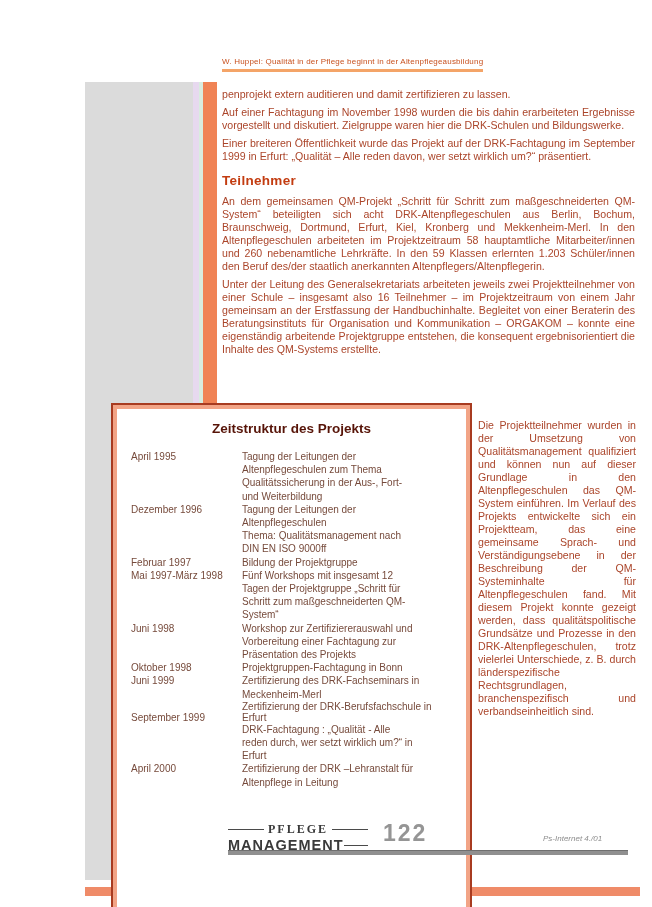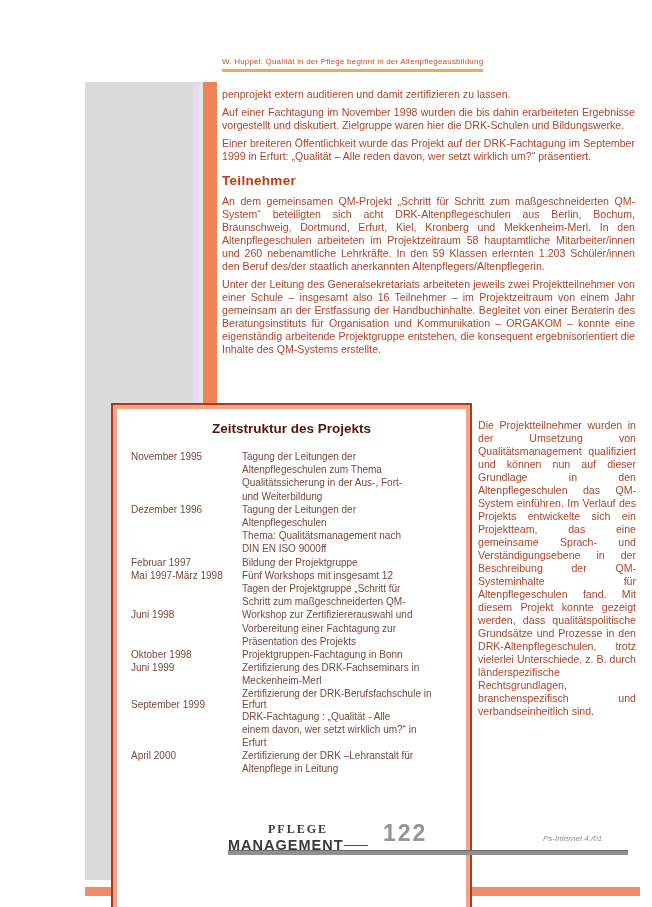--- a/index.html
+++ b/index.html
@@ -37,21 +37,21 @@
   .trow.small{font-size:10px;line-height:11px;align-items:flex-end;}
 
   
   .sidebar{
     position:absolute;left:478px;top:419px;width:158px;
     font-size:10.6px;line-height:13px;color:#ab452a;text-align:justify;
   }
 
   
   .footer-logo{position:absolute;left:228px;top:822px;width:140px;color:#3a3a3a;}
-  .logo-row1{display:flex;align-items:center;font-family:"Liberation Serif",serif;font-weight:bold;font-size:12px;letter-spacing:2px;flex-direction:column;}
+  .logo-row1{display:flex;align-items:center;font-family:"Liberation Serif",serif;font-weight:bold;font-size:12px;letter-spacing:2px;}
   .logo-row2{display:flex;align-items:center;font-weight:bold;font-size:14.5px;letter-spacing:1px;}
   .rule{flex:1;height:1px;background:#4a4a4a;min-width:6px;}
   .footer-grayband{position:absolute;left:228px;top:850px;width:400px;height:4px;background:#909090;border-top:1px solid #6f6f6f;}
   .page-number{position:absolute;left:383px;top:820px;font-size:23px;font-weight:bold;color:#959595;letter-spacing:2px;}
   .issue{position:absolute;left:543px;top:834px;font-size:8px;font-style:italic;color:#8d8d8d;}
 </style>
 </head>
 <body>
 
 <div class="page">
@@ -69,21 +69,21 @@
     <p class="body">Einer breiteren Öffentlichkeit wurde das Projekt auf der DRK-Fachtagung im September 1999 in Erfurt: „Qualität – Alle reden davon, wer setzt wirklich um?“ präsentiert.</p>
     <h2 class="teil">Teilnehmer</h2>
     <p class="body">An dem gemeinsamen QM-Projekt „Schritt für Schritt zum maßgeschneiderten QM-System“ beteiligten sich acht DRK-Altenpflegeschulen aus Berlin, Bochum, Braunschweig, Dortmund, Erfurt, Kiel, Kronberg und Mekkenheim-Merl. In den Altenpflegeschulen arbeiteten im Projektzeitraum 58 hauptamtliche Mitarbeiter/innen und 260 nebenamtliche Lehrkräfte. In den 59 Klassen erlernten 1.203 Schüler/innen den Beruf des/der staatlich anerkannten Altenpflegers/Altenpflegerin.</p>
     <p class="body">Unter der Leitung des Generalsekretariats arbeiteten jeweils zwei Projektteilnehmer von einer Schule – insgesamt also 16 Teilnehmer – im Projektzeitraum von einem Jahr gemeinsam an der Erstfassung der Handbuchinhalte. Begleitet von einer Beraterin des Beratungsinstituts für Organisation und Kommunikation – ORGAKOM – konnte eine eigenständig arbeitende Projektgruppe entstehen, die konsequent ergebnisorientiert die Inhalte des QM-Systems erstellte.</p>
   </div>
 
   <div class="timebox">
     <div class="timebox-title">Zeitstruktur des Projekts</div>
     <div>
         <div class="trow">
-          <div class="tdate">November 1995</div>
+          <div class="tdate">April 1995</div>
           <div class="tdesc">
             <div>Tagung der Leitungen der</div>
             <div>Altenpflegeschulen zum Thema</div>
             <div>Qualitätssicherung in der Aus-, Fort-</div>
             <div>und Weiterbildung</div>
           </div>
         </div>
         <div class="trow">
           <div class="tdate">Dezember 1996</div>
           <div class="tdesc">
@@ -98,20 +98,21 @@
           <div class="tdesc">
             <div>Bildung der Projektgruppe</div>
           </div>
         </div>
         <div class="trow">
           <div class="tdate">Mai 1997-März 1998</div>
           <div class="tdesc">
             <div>Fünf Workshops mit insgesamt 12</div>
             <div>Tagen der Projektgruppe „Schritt für</div>
             <div>Schritt zum maßgeschneiderten QM-</div>
+            <div>System“</div>
           </div>
         </div>
         <div class="trow">
           <div class="tdate">Juni 1998</div>
           <div class="tdesc">
             <div>Workshop zur Zertifiziererauswahl und</div>
             <div>Vorbereitung einer Fachtagung zur</div>
             <div>Präsentation des Projekts</div>
           </div>
         </div>
@@ -132,21 +133,21 @@
           <div class="tdate">September 1999</div>
           <div class="tdesc">
             <div>Zertifizierung der DRK-Berufsfachschule in</div>
             <div>Erfurt</div>
           </div>
         </div>
         <div class="trow">
           <div class="tdate"></div>
           <div class="tdesc">
             <div>DRK-Fachtagung : „Qualität - Alle</div>
-            <div>einem davon, wer setzt wirklich um?“ in</div>
+            <div>reden durch, wer setzt wirklich um?“ in</div>
             <div>Erfurt</div>
           </div>
         </div>
         <div class="trow">
           <div class="tdate">April 2000</div>
           <div class="tdesc">
             <div>Zertifizierung der DRK –Lehranstalt für</div>
             <div>Altenpflege in Leitung</div>
           </div>
         </div>

